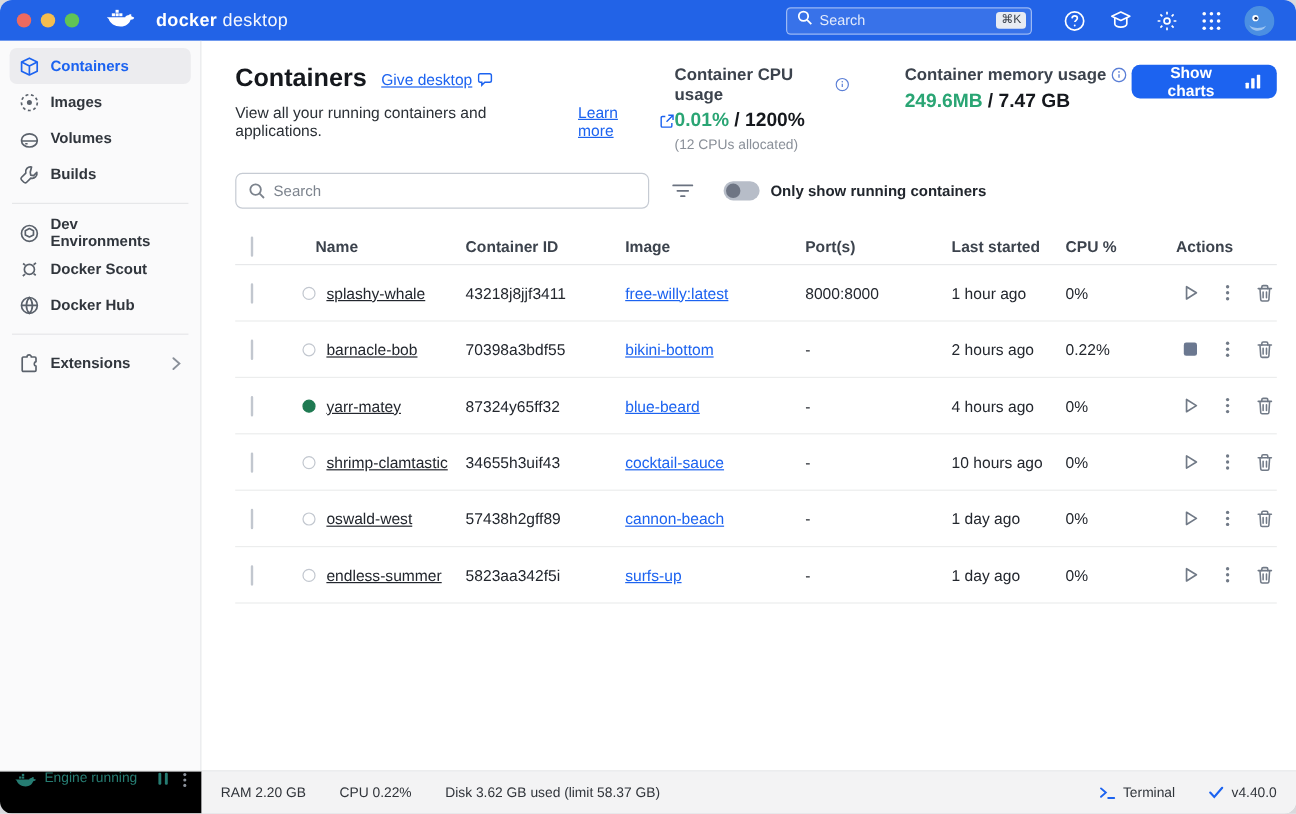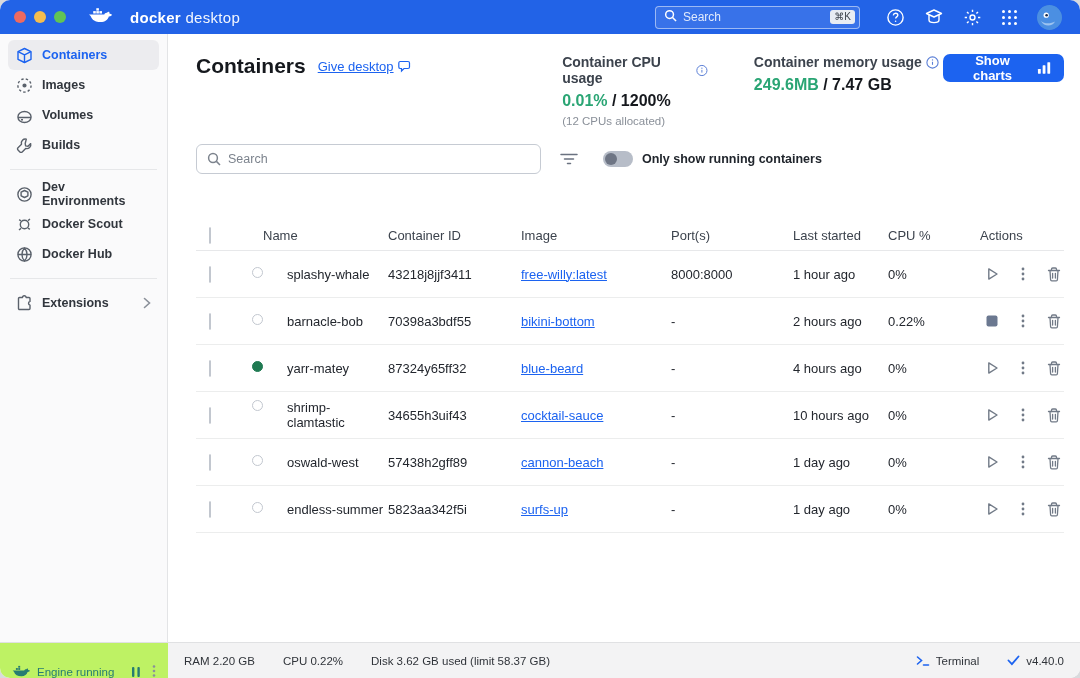--- a/index.html
+++ b/index.html
@@ -60,35 +60,35 @@
   .search-box input::placeholder { color:#7c838d; }
   .filter-btn { margin-left:19px; cursor:pointer; display:flex; align-items:center; }
   .toggle-wrap { margin-left:25px; display:flex; align-items:center; gap:9px; cursor:pointer; }
   .toggle { width:30px; height:16px; border-radius:8px; background:#b7bdc8; position:relative; }
   .toggle .knob { position:absolute; left:2px; top:2px; width:12px; height:12px; border-radius:50%; background:#6e7584; }
   .toggle-label { font-size:12.5px; font-weight:700; color:#21262d; }
 
   
   .table { margin-top:17px; }
   .tgrid { display:grid; grid-template-columns:52px 140px 133px 150px 122px 95px 92px 1fr; align-items:center; }
-  .thead { height:30px; border-bottom:1px solid #e7e8ea; font-size:13px; color:#3c434d; font-weight:400;margin-top:30px; }
+  .thead { height:30px; border-bottom:1px solid #e7e8ea; font-size:13px; color:#3c434d; font-weight:700; }
   .thead .hname { padding-left:15px; }
   .trow { height:47px; border-bottom:1px solid #eceded; font-size:13px; color:#23272e; }
   .cbx { width:16px; height:16px; border:1.5px solid #c2c7cf; border-radius:4px; background:#fff; margin-left:13px; cursor:pointer; }
-  .name-cell { display:flex; align-items:flex-start; gap:24px; padding-left:4px; }
+  .name-cell { display:flex; align-items:center; gap:9px; padding-left:4px;text-decoration:underline; }
   .dot { width:11px; height:11px; border-radius:50%; flex:0 0 auto; }
   .dot.stopped { border:1.5px solid #c2c7cf; background:#fff; }
   .dot.running { background:#1f7a52; border:1.5px solid #1f7a52; }
   .img-link { color:#1c63f0; text-decoration:underline; cursor:pointer; }
   .actions-cell { display:flex; align-items:center; gap:13px; padding-left:2px; }
   .abtn { background:none; border:none; padding:2px; cursor:pointer; display:flex; align-items:center; }
 
   
   .statusbar { height:36px; display:flex; flex:0 0 auto; font-size:11.5px; border-top:1px solid #e0e1e3; }
-  .sb-left { width:168px; background:#bef264; color:#267c72; display:flex; align-items:flex-end; gap:7px; padding:0 8px 0 12px; flex:0 0 auto; }
+  .sb-left { width:168px; background:#000000; color:#267c72; display:flex; align-items:flex-start; gap:7px; padding:0 8px 0 12px; flex:0 0 auto; }
   .sb-left .eng-label { font-weight:400; flex:1; }
   .pause-ic, .sb-kebab { display:flex; align-items:center; cursor:pointer; }
   .sb-right { flex:1; background:#f3f3f4; display:flex; align-items:center; padding:0 16px; gap:28px; color:#30343a;text-align:right; }
   .sb-right .grow { flex:1; }
   .sb-chip { display:flex; align-items:center; gap:6px; cursor:pointer; }
 </style>
 </head>
 <body>
 
 <div class="window">
@@ -255,20 +255,30 @@
         <div class="title-block">
           <div class="title-line">
             <h1 class="page-title">Containers</h1>
             <span class="feedback">
               <span>Give desktop</span>
               <svg width="14" height="13" viewBox="0 0 14 13" fill="none" stroke="#1c63f0" stroke-width="1.2">
                   <path d="M2 1.5h8a1.5 1.5 0 0 1 1.5 1.5v4A1.5 1.5 0 0 1 10 8.5H6L3.5 11V8.5H2A1.5 1.5 0 0 1 .8 7V3A1.5 1.5 0 0 1 2 1.5z"></path>
                 </svg>
             </span>
           </div>
+          <div class="page-desc">
+            <span>View all your running containers and applications.</span>
+            <a>
+                <span style="text-decoration:underline">Learn more</span>
+              <svg width="12" height="12" viewBox="0 0 12 12" fill="none" stroke="#1c63f0" stroke-width="1.2">
+                  <path d="M4.5 2H2a1 1 0 0 0-1 1v7a1 1 0 0 0 1 1h7a1 1 0 0 0 1-1V7.5"></path>
+                  <path d="M7 1h4v4M11 1L5.5 6.5"></path>
+                </svg>
+            </a>
+          </div>
         </div>
 
         <div class="stat">
           <div class="stat-label">
             <span>Container CPU usage</span>
             <svg width="13" height="13" viewBox="0 0 13 13" fill="none" stroke="#5b7fd6" stroke-width="1.1">
                 <circle cx="6.5" cy="6.5" r="5.6"></circle>
                 <path d="M6.5 5.8v3"></path>
                 <circle cx="6.5" cy="3.9" r="0.7" fill="#5b7fd6" stroke="none"></circle>
               </svg>

